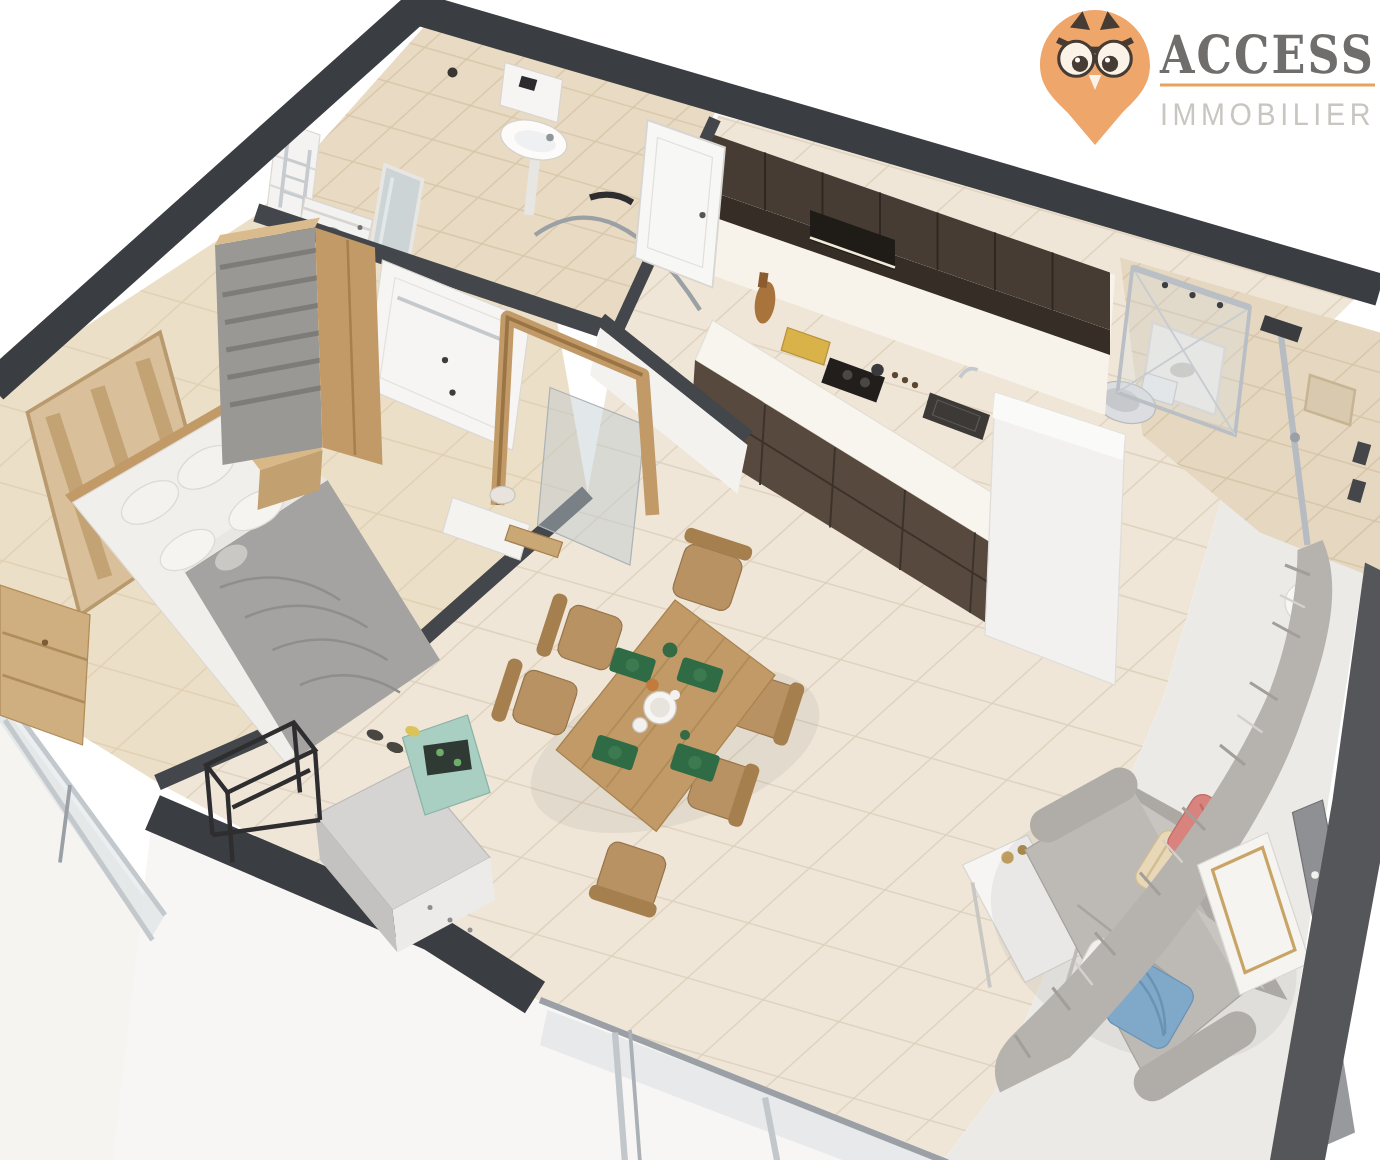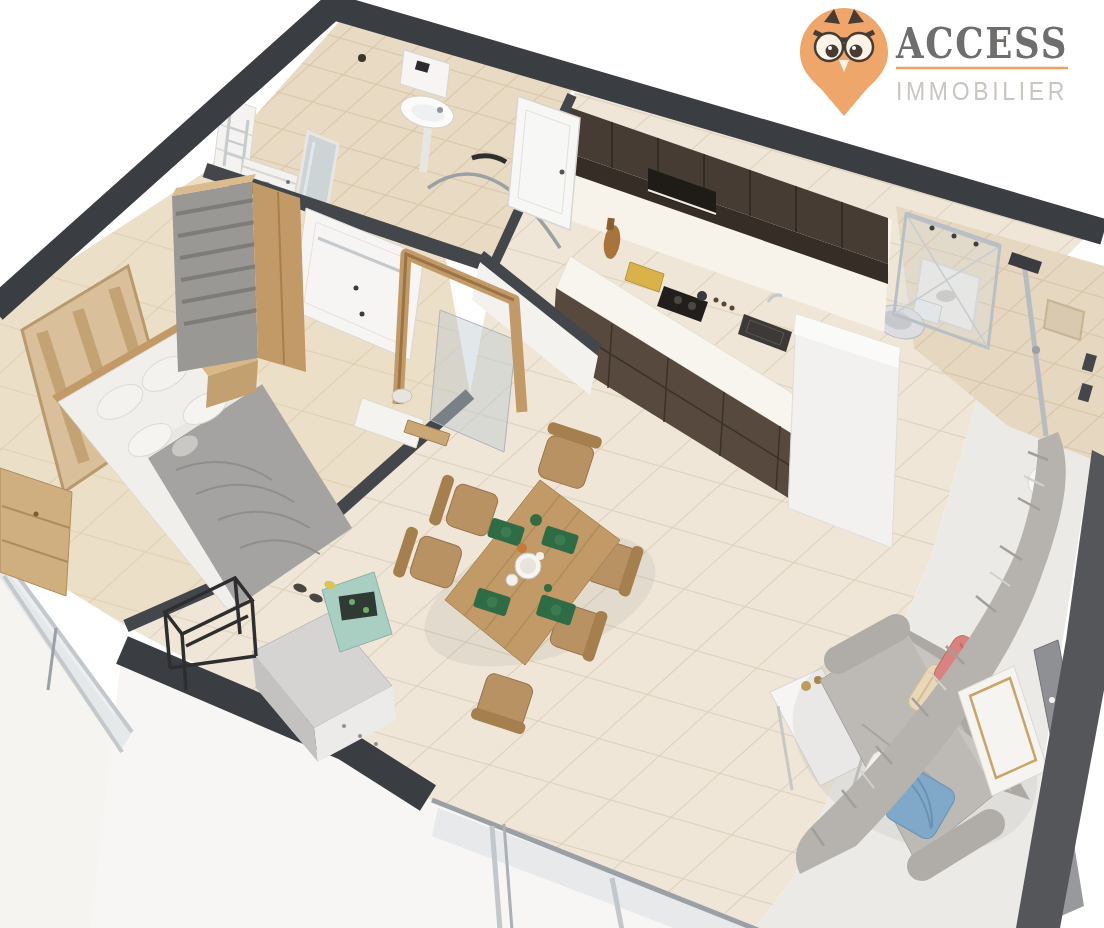--- a/index.html
+++ b/index.html
@@ -1,20 +1,20 @@
 <!DOCTYPE html>
 <html><head>
 <meta charset="utf-8">
 <style>
   html,body{margin:0;padding:0;background:#fff;}
   .stage{position:relative;width:1104px;height:928px;background:#fff;overflow:hidden;
          font-family:"Liberation Sans",sans-serif;}
   .stage svg{position:absolute;left:0;top:0;}
   #plan{z-index:1;}
-  .logo{position:absolute;left:794px;top:2px;width:278px;height:120px;z-index:5;}
+  .logo{position:absolute;left:826px;top:2px;width:278px;height:120px;z-index:5;}
   .brand-word{font-family:"DejaVu Serif","Liberation Serif",serif;font-weight:bold;}
   .tagline-word{font-family:"Liberation Sans",sans-serif;font-weight:300;}
 </style>
 </head>
 <body>
 
 <div class="stage">
 
 <svg id="plan" width="1104" height="928" viewBox="0 0 1104 928">
   <defs>

